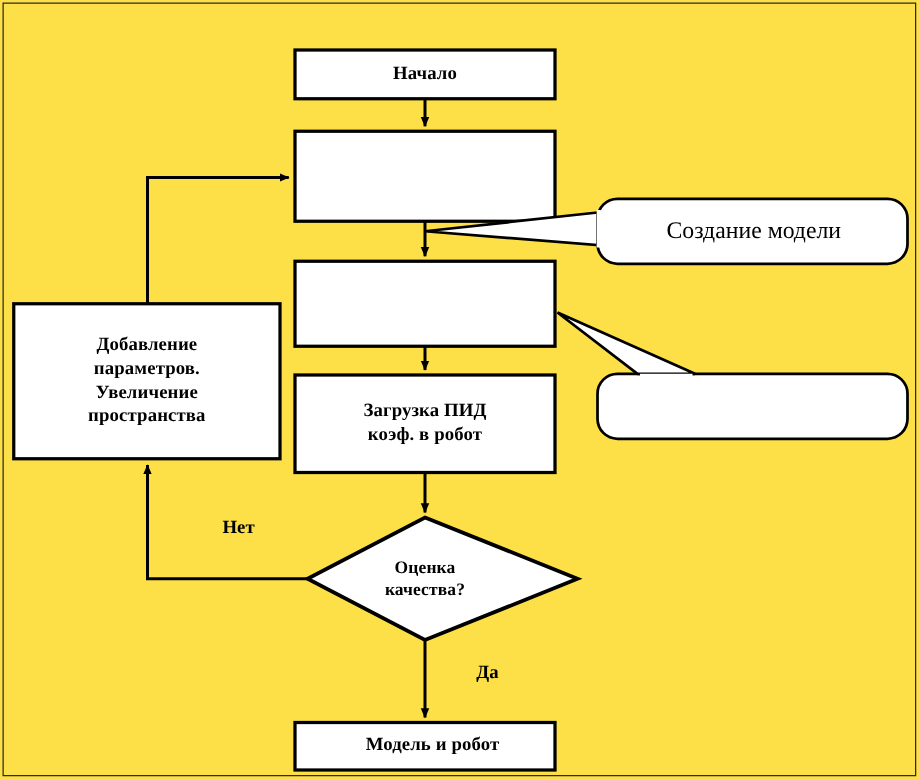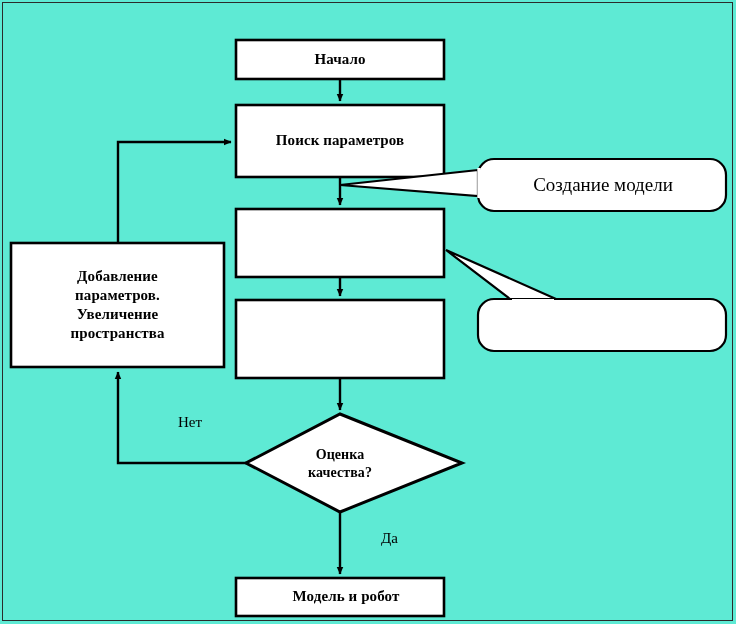--- a/index.html
+++ b/index.html
@@ -4,21 +4,21 @@
 <style>
   html, body {
     margin: 0;
     padding: 0;
     background: #ffffff;
   }
   #page {
     position: relative;
     width: 736px;
     height: 624px;
-    background: #5eead4;
+    background: #fde047;
     font-family: "Liberation Serif", "DejaVu Serif", serif;
     overflow: hidden;
   }
   #frame-border {
     position: absolute;
     left: 2px;
     top: 2px;
     width: 731px;
     height: 619px;
     border: 1px solid #2b2b2b;
@@ -45,21 +45,21 @@
   }
   .label-start      { left: 236px; top: 40px;  width: 208px; height: 39px; }
   .label-ga1        { left: 236px; top: 105px; width: 208px; height: 72px; }
   .label-ga2        { left: 236px; top: 209px; width: 208px; height: 68px; }
   .label-upload     { left: 236px; top: 300px; width: 208px; height: 78px; }
   .label-add-params { left: 11px;  top: 243px; width: 213px; height: 124px; }
   .label-decision   { left: 265px; top: 440px; width: 150px; height: 48px; font-size: 14px; }
   .label-result     { left: 236px; top: 578px; width: 220px; height: 38px; }
   .edge-label {
     position: absolute;
-    font-weight: normal;
+    font-weight: bold;
     font-size: 15px;
     color: #000000;
   }
   .label-no  { left: 178px; top: 414px; }
   .label-yes { left: 381px; top: 530px; }
   .callout-label {
     position: absolute;
     display: flex;
     align-items: center;
     justify-content: center;
@@ -121,25 +121,30 @@
     <path d="M556,299 L446,250 L510,299 z" fill="#ffffff" stroke="#000000" stroke-width="2.2" stroke-linejoin="miter"></path>
     <path d="M512,300.5 H554" stroke="#ffffff" stroke-width="3.2"></path>
   </svg>
 
   <div class="node-label label-start">
     <span>Начало</span>
   </div>
 
   <div class="node-label label-ga1">
     <div>
-      <div>Поиск параметров</div>
     </div>
   </div>
 
 
+  <div class="node-label label-upload">
+    <div>
+      <div>Загрузка ПИД</div>
+      <div>коэф. в робот</div>
+    </div>
+  </div>
 
   <div class="node-label label-decision">
     <div>
       <div>Оценка</div>
       <div>качества?</div>
     </div>
   </div>
 
   <div class="node-label label-add-params">
     <div>

